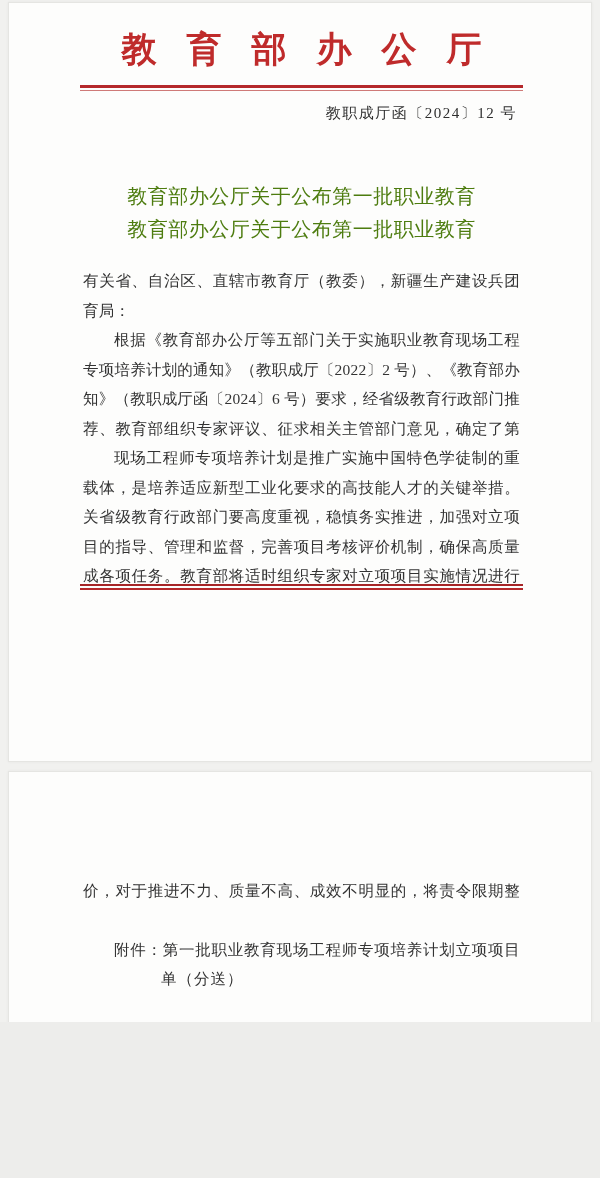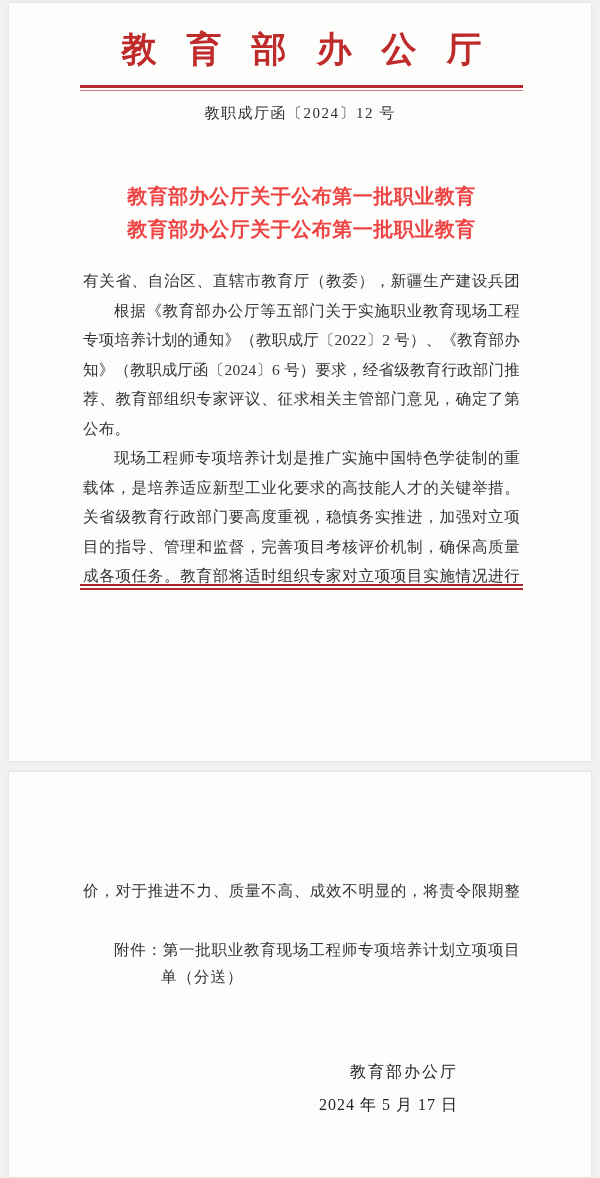--- a/index.html
+++ b/index.html
@@ -1,17 +1,17 @@
 <!DOCTYPE html>
 <html><head>
 <meta charset="utf-8">
 <style>
   html,body { margin:0; padding:0; background:#ededeb; }
   .canvas {
-    position:relative; width:600px; height:1178px; overflow:hidden;
+    position:relative; width:600px; height:1022px; overflow:hidden;
     background:#f1f1ef;
     font-family:"Liberation Serif","DejaVu Serif",serif;
   }
   .page {
     position:absolute; left:8px; width:584px;
     background:#fdfdfc;
     border:1px solid #e5e5e2;
     box-sizing:border-box;
     box-shadow:0 0 3px rgba(0,0,0,0.05);
     padding:0 71px 0 74px;
@@ -27,51 +27,51 @@
     text-align:center;
     letter-spacing:30px; text-indent:30px;
     white-space:nowrap;
   }
   .red-divider { margin:17px -3px 0 -3px; }
   .red-divider .thick { height:3px; background:#b5282b; }
   .red-divider .thin  { height:1px; background:#cf7a78; margin-top:2px; }
 
   .doc-no {
     margin:13px 3px 0 0;
-    text-align:center;
+    text-align:right;
     font-size:15px; color:#2e2e2e;
     letter-spacing:1.5px;
   }
 
   .title {
     margin:57px 0 0 0;
     text-align:center;
-    font-size:20px; font-weight:bold;
-    color:#ef4444;
+    font-size:20px; font-weight:normal;
+    color:#4d7c0f;
     line-height:33px;
     letter-spacing:0.5px;
   }
 
   .body { margin-top:20px; font-size:15.5px; color:#333; line-height:29.5px; }
   .bl {
     height:29.5px; overflow:hidden;
     text-align:justify; text-align-last:justify;
     letter-spacing:0.2px;
   }
   .bl.end { text-align-last:left; }
   .bl.ind { text-indent:31px; }
 
   .redline2 { margin:-7px -3px 0 -3px; }
   .redline2 .l1 { height:2px; background:#a62527; }
   .redline2 .l2 { height:2px; background:#b5282b; margin-top:2px; }
 
   .p2-body { margin-top:104px; }
   .attach { margin-top:29px; font-size:15.5px; color:#333; line-height:29.5px; }
   .attach .l1 { text-indent:31px; text-align:justify; text-align-last:justify; height:29.5px; overflow:hidden; letter-spacing:0.2px; }
-  .attach .l2 { padding-left:78px; letter-spacing:1px;font-family:Liberation Mono, monospace; }
+  .attach .l2 { padding-left:78px; letter-spacing:1px; }
 
   .sig-block {
     margin:68px 0 0 0;
     text-align:right; padding-right:62px;
     font-size:16px; color:#242424;
   }
   .sig-block .sig  { line-height:20px; letter-spacing:2px; }
   .sig-block .date { margin-top:13px; line-height:20px; letter-spacing:1px;font-family:Liberation Serif, serif; }
 </style>
 </head>
@@ -89,25 +89,25 @@
 
     <div class="doc-no">教职成厅函〔2024〕12 号</div>
 
     <h2 class="title">
       <div>教育部办公厅关于公布第一批职业教育</div>
       <div>教育部办公厅关于公布第一批职业教育</div>
     </h2>
 
     <div class="body">
       <div class="bl">有关省、自治区、直辖市教育厅（教委），新疆生产建设兵团教</div>
+      <div class="bl end">育局：</div>
       <div class="bl ind">根据《教育部办公厅等五部门关于实施职业教育现场工程师</div>
       <div class="bl">专项培养计划的通知》（教职成厅〔2022〕2 号）、《教育部办公</div>
       <div class="bl">知》（教职成厅函〔2024〕6 号）要求，经省级教育行政部门推</div>
       <div class="bl">荐、教育部组织专家评议、征求相关主管部门意见，确定了第一</div>
-      <div class="bl end">公布。</div>
       <div class="bl ind">现场工程师专项培养计划是推广实施中国特色学徒制的重要</div>
       <div class="bl">载体，是培养适应新型工业化要求的高技能人才的关键举措。有</div>
       <div class="bl">关省级教育行政部门要高度重视，稳慎务实推进，加强对立项项</div>
       <div class="bl">目的指导、管理和监督，完善项目考核评价机制，确保高质量完</div>
       <div class="bl">成各项任务。教育部将适时组织专家对立项项目实施情况进行评</div>
     </div>
 
     <div class="redline2">
       <div class="l1"></div>
       <div class="l2"></div>

